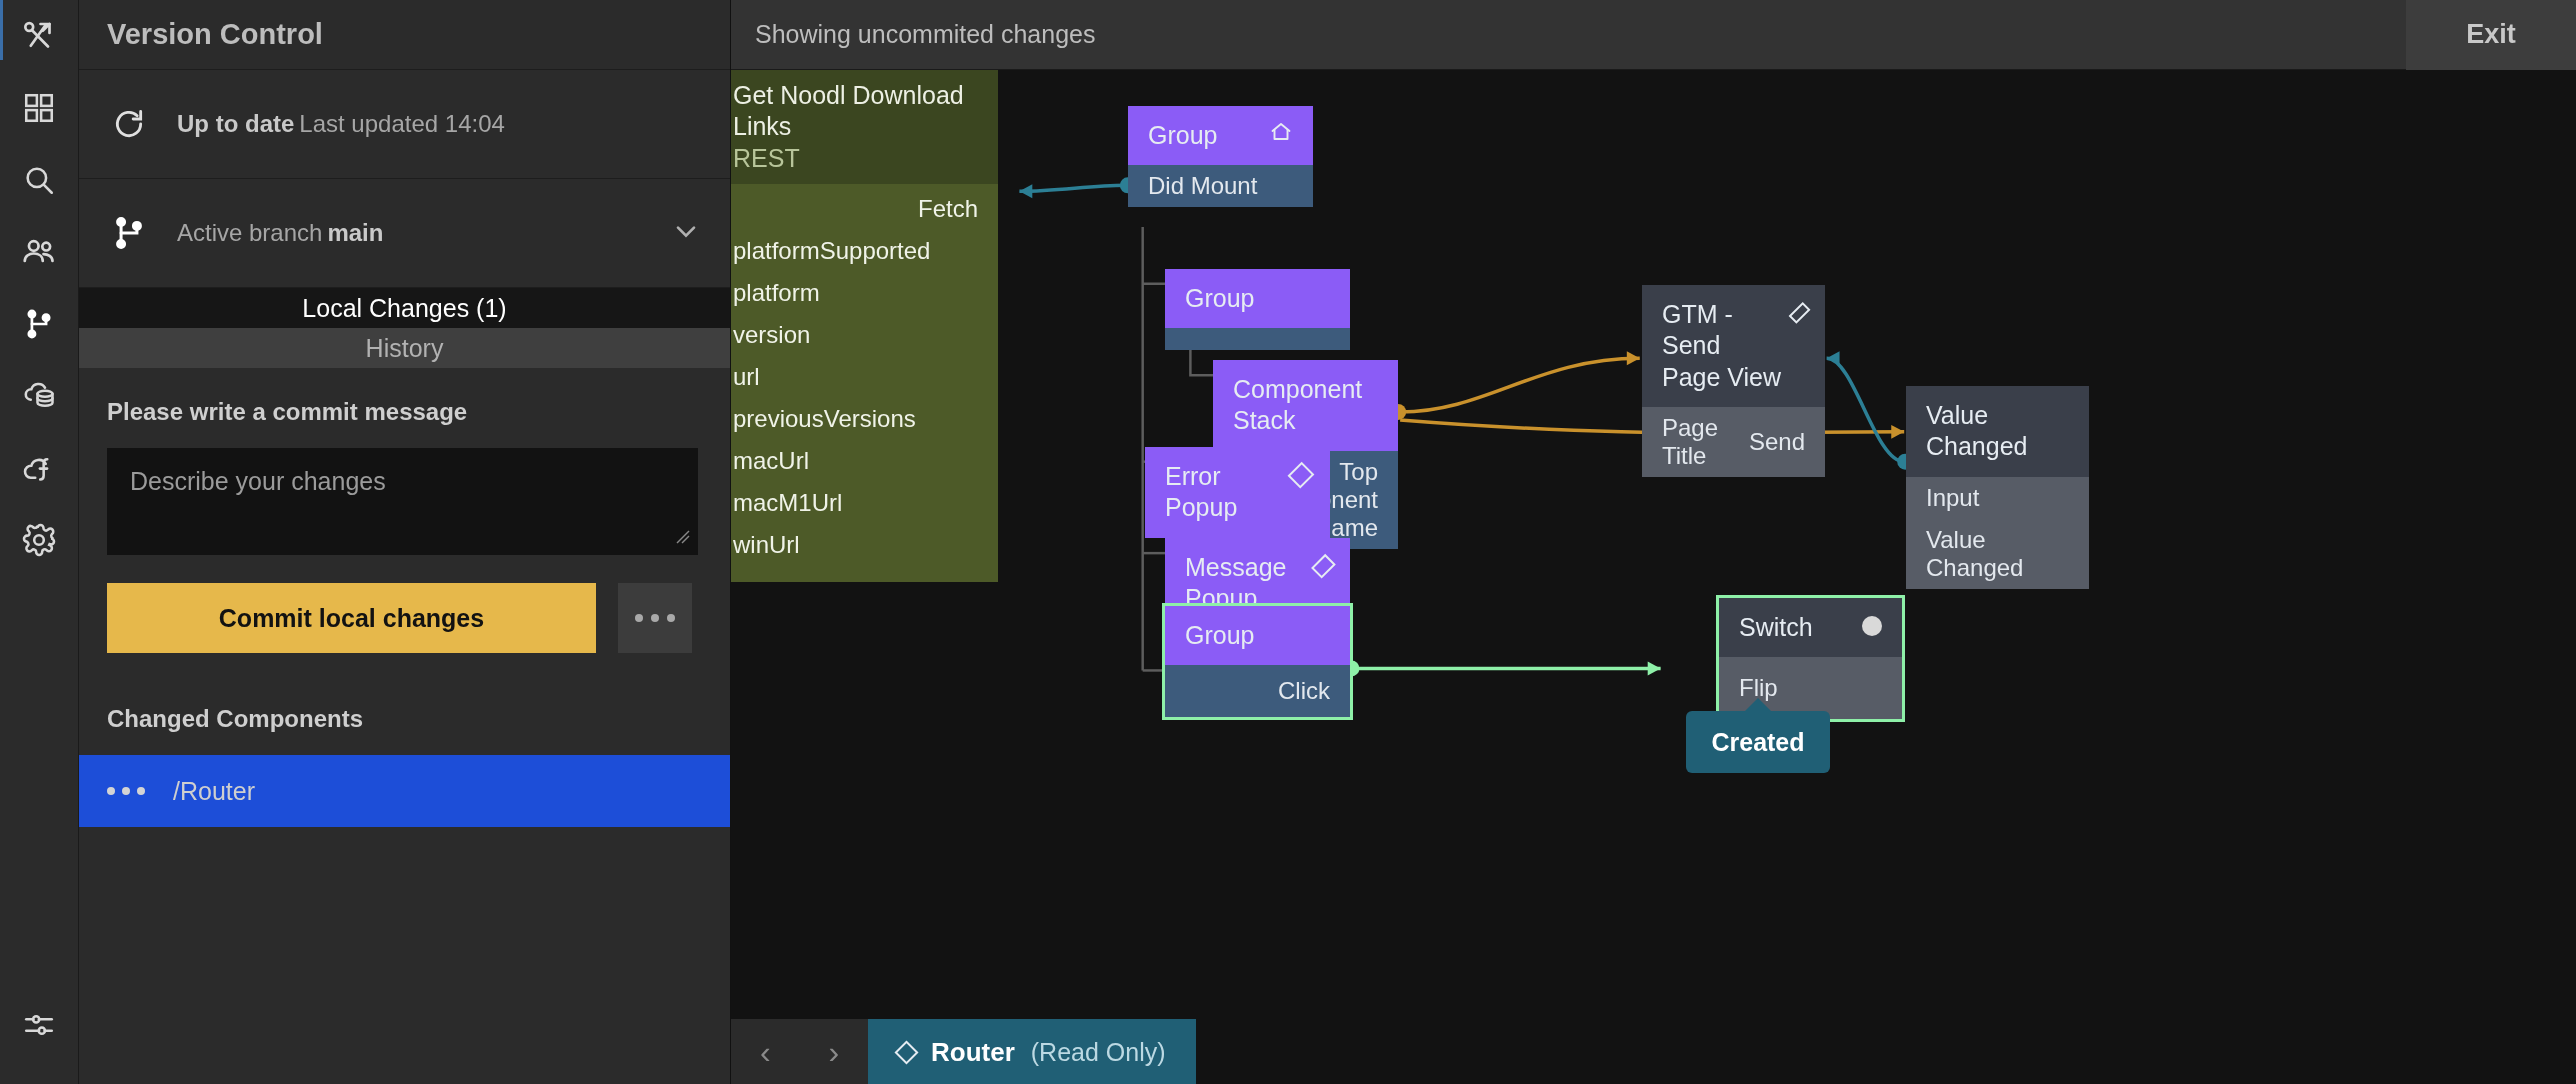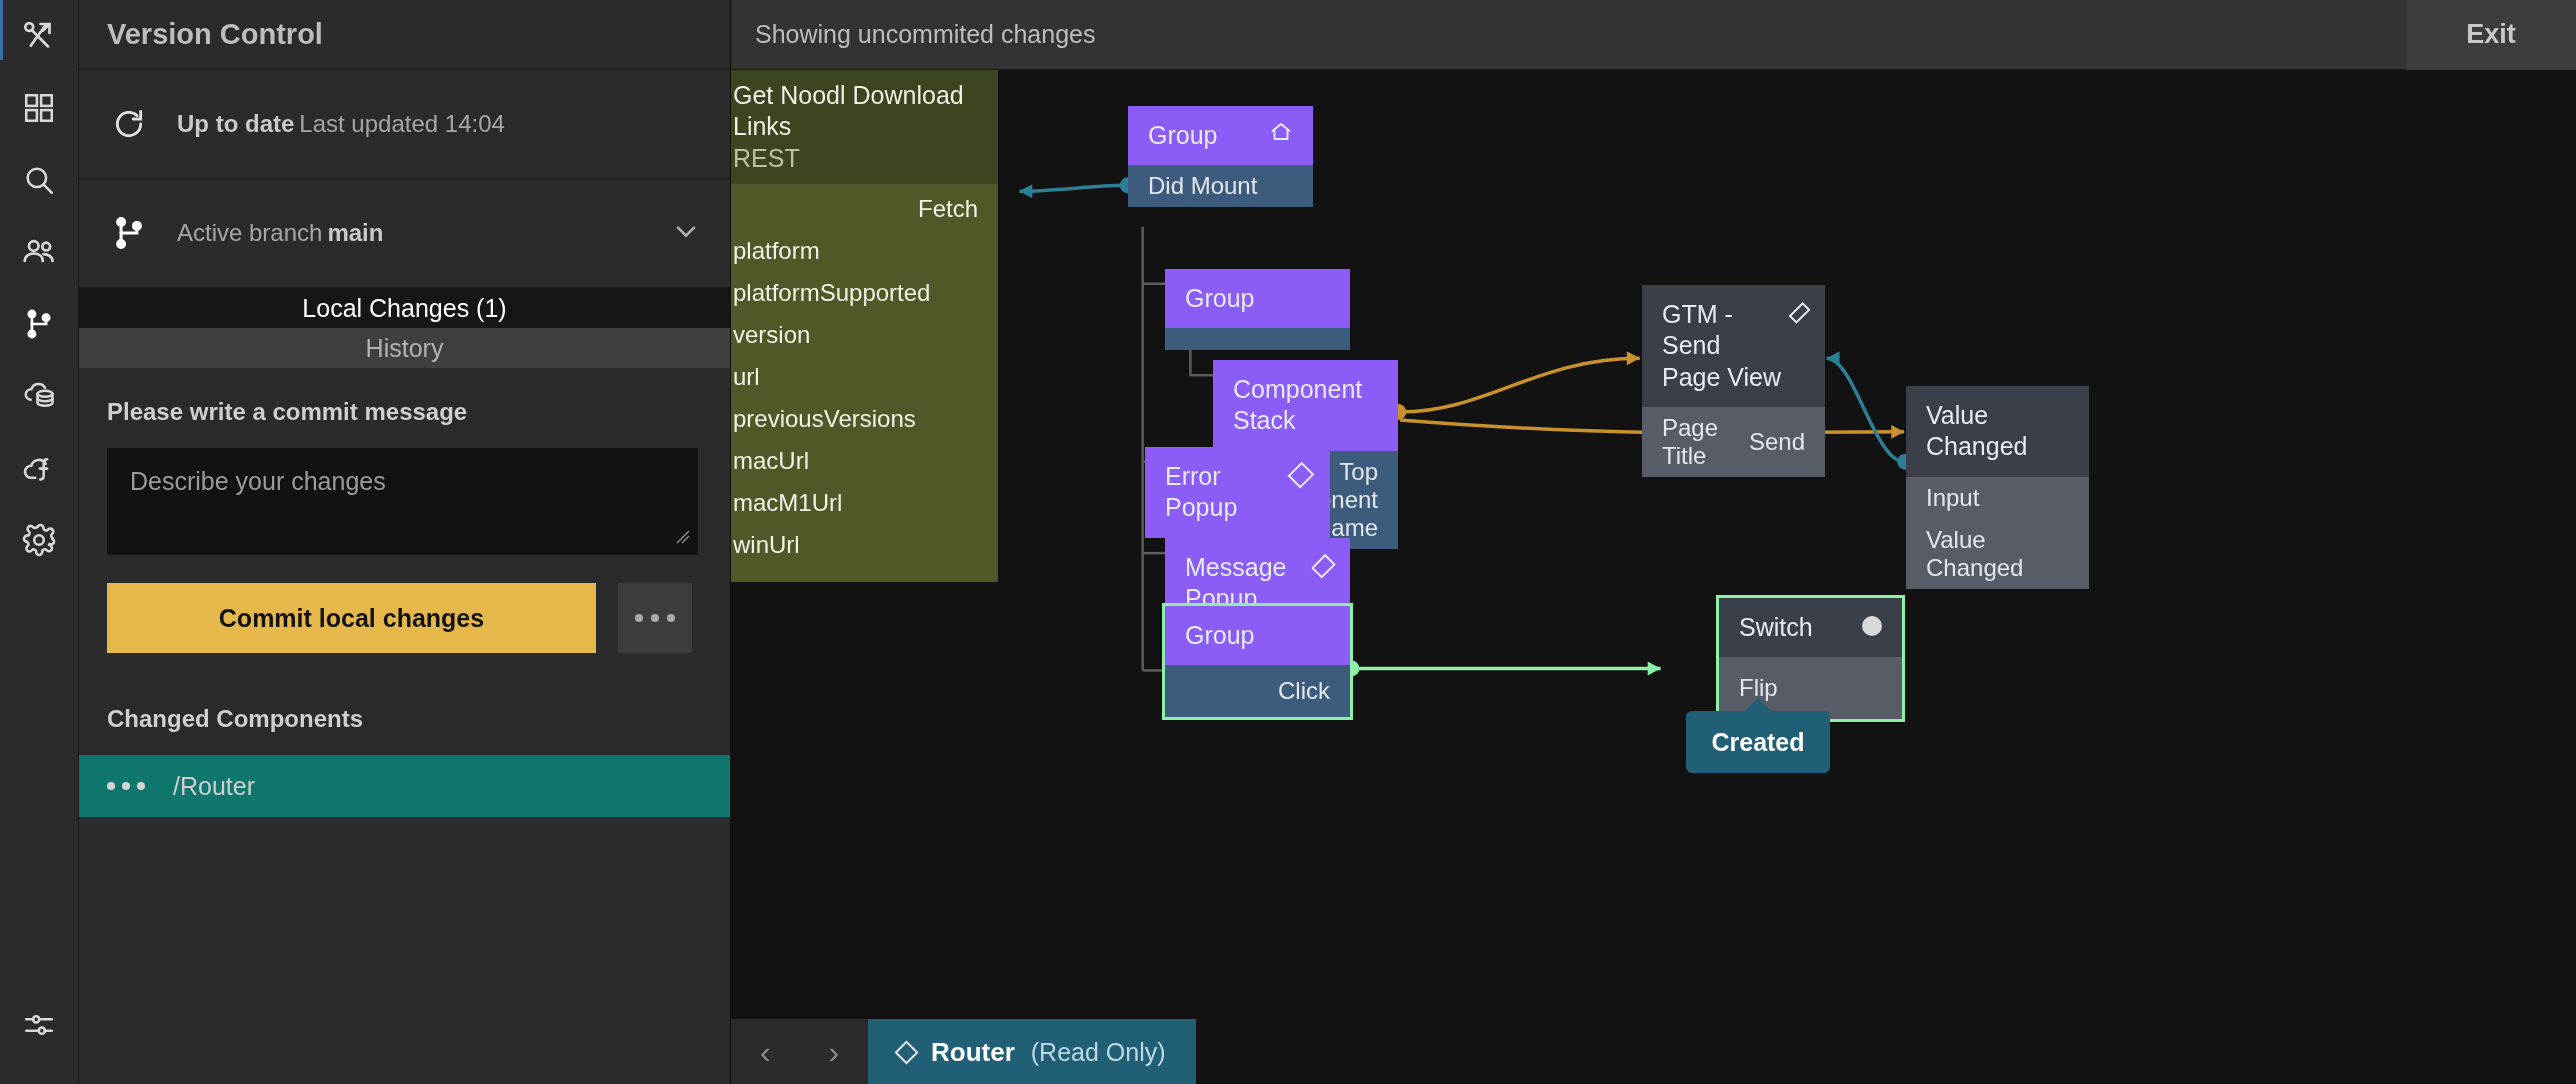--- a/index.html
+++ b/index.html
@@ -76,21 +76,21 @@
     font-family: "Liberation Sans", sans-serif;
   }
   .btn-more {
     width: 74px; height: 70px; background: #3c3c3c; border: 0; cursor: pointer;
     color: #a9a9a9; display:flex; align-items:center; justify-content:center; gap:8px;
   }
   .dot { width: 8px; height: 8px; border-radius: 50%; background: #a9a9a9; display:block; }
 
   .changed-head { font-size: 24px; font-weight: bold; color: #cfcfcf; margin: 52px 0 22px 0; }
   .changed-row {
-    height: 62px; background: #0f766e; display:flex; align-items:center; gap: 28px;
+    height: 72px; background: #1d4ed8; display:flex; align-items:center; gap: 28px;
     padding: 0 28px; margin: 0 -28px; cursor: pointer;
   }
   .changed-row .dots { display:flex; gap:7px; }
   .changed-row .dots .dot { width:8px;height:8px;background:#d4d4d4; }
   .changed-name { font-size: 25px; color: #cfcfcf; }
 
   
   .canvas-wrap { flex: 1 1 auto; position: relative; height: 1085px; background: #121212; }
   .topbar {
     height: 70px; background: #333333; display:flex; align-items:center;
@@ -378,24 +378,24 @@
           <span>
             <span class="title">Get Noodl Download Links</span><br>
             <span class="subtitle">REST</span>
           </span>
         </div>
         <div class="node-body">
           <div class="port">
               <span class="out">Fetch</span>
             </div>
           <div class="port">
+              <span class="in">platformSupported</span>
+            </div>
+          <div class="port">
               <span class="in">platform</span>
-            </div>
-          <div class="port">
-              <span class="in">platformSupported</span>
             </div>
           <div class="port">
               <span class="in">version</span>
             </div>
           <div class="port">
               <span class="in">url</span>
             </div>
           <div class="port">
               <span class="in">previousVersions</span>
             </div>

